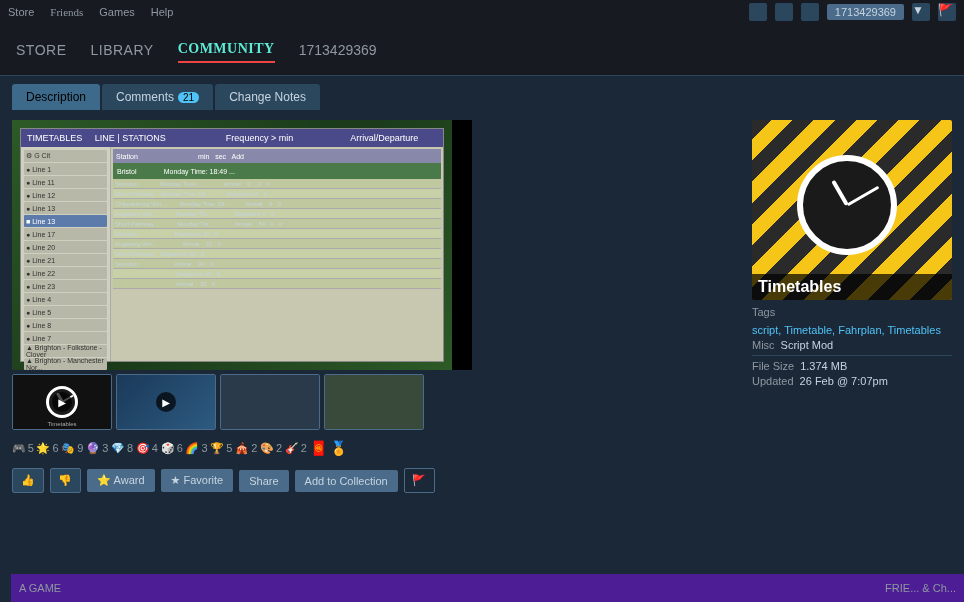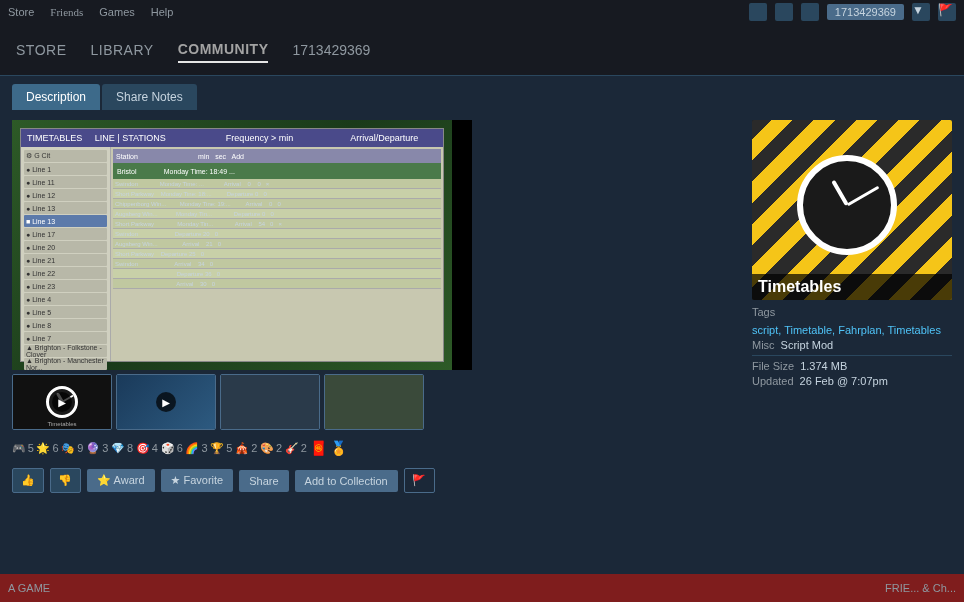--- a/index.html
+++ b/index.html
@@ -60,23 +60,24 @@
     }
     .nav-item {
       font-size: 14px;
       color: #8f98a0;
       cursor: pointer;
       text-transform: uppercase;
       letter-spacing: 0.5px;
       padding: 4px 0;
     }
     .nav-item.active {
-      color: #a3a3a3;
+      color: #5eead4;
       font-weight: bold;
-      border-bottom: 2px solid #e5e5e5;
+      border-bottom: 2px solid #ef4444;
+      font-family: Liberation Serif, serif;
     }
     .nav-id {
       font-size: 14px;
       color: #8f98a0;
     }
 
     
     #main {
       display: flex;
       flex-direction: column;
@@ -94,21 +95,21 @@
     .tab {
       padding: 6px 14px;
       font-size: 12px;
       color: #c6d4df;
       background: #2a475e;
       cursor: pointer;
       border-radius: 3px 3px 0 0;
     }
     .tab.active {
       background: #3d6a8a;
-      color: #ffffff;
+      color: #000000;
     }
     .tab-badge {
       background: #4fc3f7;
       color: #000;
       border-radius: 8px;
       padding: 0 5px;
       font-size: 10px;
       margin-left: 4px;
     }
 
@@ -397,29 +398,29 @@
       color: #4fc3f7;
     }
     .change-notes-link {
       color: #4fc3f7;
       cursor: pointer;
       font-size: 11px;
     }
 
     
     #statusbar {
-      background: #7f1d1d;
+      background: #4c1d95;
       height: 28px;
       display: flex;
       align-items: center;
       padding: 0 8px;
       justify-content: space-between;
       position: absolute;
       bottom: 0;
-      left: 0;
+      left: 11px;
       right: 0;
     }
     .status-left {
       font-size: 11px;
       color: #8f98a0;
     }
     .status-right {
       font-size: 11px;
       color: #8f98a0;
     }
@@ -448,21 +449,24 @@
   <span class="nav-item">STORE</span>
   <span class="nav-item">LIBRARY</span>
   <span class="nav-item active">COMMUNITY</span>
   <span class="nav-id">1713429369</span>
 </div>
 
 <div id="main">
 
   <div id="tabs">
     <div class="tab active">Description</div>
-    <div class="tab">Share Notes</div>
+    <div class="tab">
+      <span>Comments</span><span class="tab-badge">21</span>
+    </div>
+    <div class="tab">Change Notes</div>
   </div>
 
   <div id="content-body">
 
     <div id="media-section">
 
       <div id="main-screenshot">
         <div class="screenshot-placeholder">
 
           <div class="screenshot-inner">

